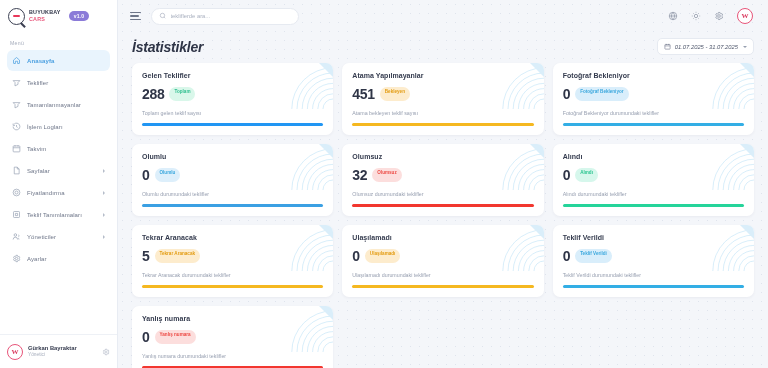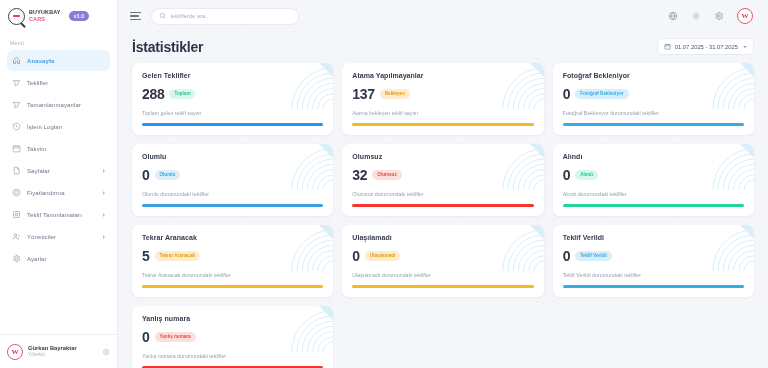--- a/index.html
+++ b/index.html
@@ -231,20 +231,21 @@
   }
   .avatar-top span {
     font-size: 7px; font-weight: bold; color: #d9365c;
     font-family: "Liberation Serif", serif;
   }
 
   .page-head {
     display: flex;
     align-items: center;
     padding: 6px 14px 0 14px;
+    font-style: italic;
   }
   .page-title {
     font-size: 14px;
     font-weight: bold;
     color: #2f3547;
     letter-spacing: -0.2px;
   }
   .daterange {
     margin-left: auto;
     height: 17px;
@@ -300,21 +301,20 @@
     font-size: 7px;
     font-weight: bold;
     color: #343b4e;
     letter-spacing: 0.05px;
     position: relative;
     z-index: 2;
   }
 
   .card-valrow {
     display: flex;
-    align-items: center;
     gap: 5px;
     margin-top: 8px;
     position: relative;
     z-index: 2;
   }
   .card-value {
     font-size: 14px;
     font-weight: bold;
     color: #2f3547;
     line-height: 1;
@@ -564,21 +564,21 @@
               <path d="M56 25.6 A 20.4 20.4 0 0 0 35.6 46" fill="none" stroke="#bfe3f7" stroke-width="0.7"></path>
               <path d="M56 20.400000000000002 A 25.599999999999998 25.599999999999998 0 0 0 30.400000000000002 46" fill="none" stroke="#bfe3f7" stroke-width="0.7"></path>
               <path d="M56 15.200000000000003 A 30.799999999999997 30.799999999999997 0 0 0 25.200000000000003 46" fill="none" stroke="#bfe3f7" stroke-width="0.7"></path>
               <path d="M56 10 A 36 36 0 0 0 20 46" fill="none" stroke="#bfe3f7" stroke-width="0.7"></path>
               <path d="M56 4.799999999999997 A 41.2 41.2 0 0 0 14.799999999999997 46" fill="none" stroke="#bfe3f7" stroke-width="0.7"></path>
               <path d="M56 0 L56 14 L42 0 Z" fill="#d4ecfa"></path>
             </svg>
           </div>
           <div class="card-title">Atama Yapılmayanlar</div>
           <div class="card-valrow">
-            <span class="card-value">137</span>
+            <span class="card-value">451</span>
             <span class="card-badge" style="background:#fdeccd;color:#e39c12;">Bekleyen</span>
           </div>
           <div class="card-desc">Atama bekleyen teklif sayısı</div>
           <div class="card-bar" style="background:#f5b820;"></div>
         </div>
         <div class="card">
           <div class="card-deco">
             <svg viewBox="0 0 56 46">
               <path d="M56 36 A 10 10 0 0 0 46 46" fill="none" stroke="#bfe3f7" stroke-width="0.7"></path>
               <path d="M56 30.8 A 15.2 15.2 0 0 0 40.8 46" fill="none" stroke="#bfe3f7" stroke-width="0.7"></path>

